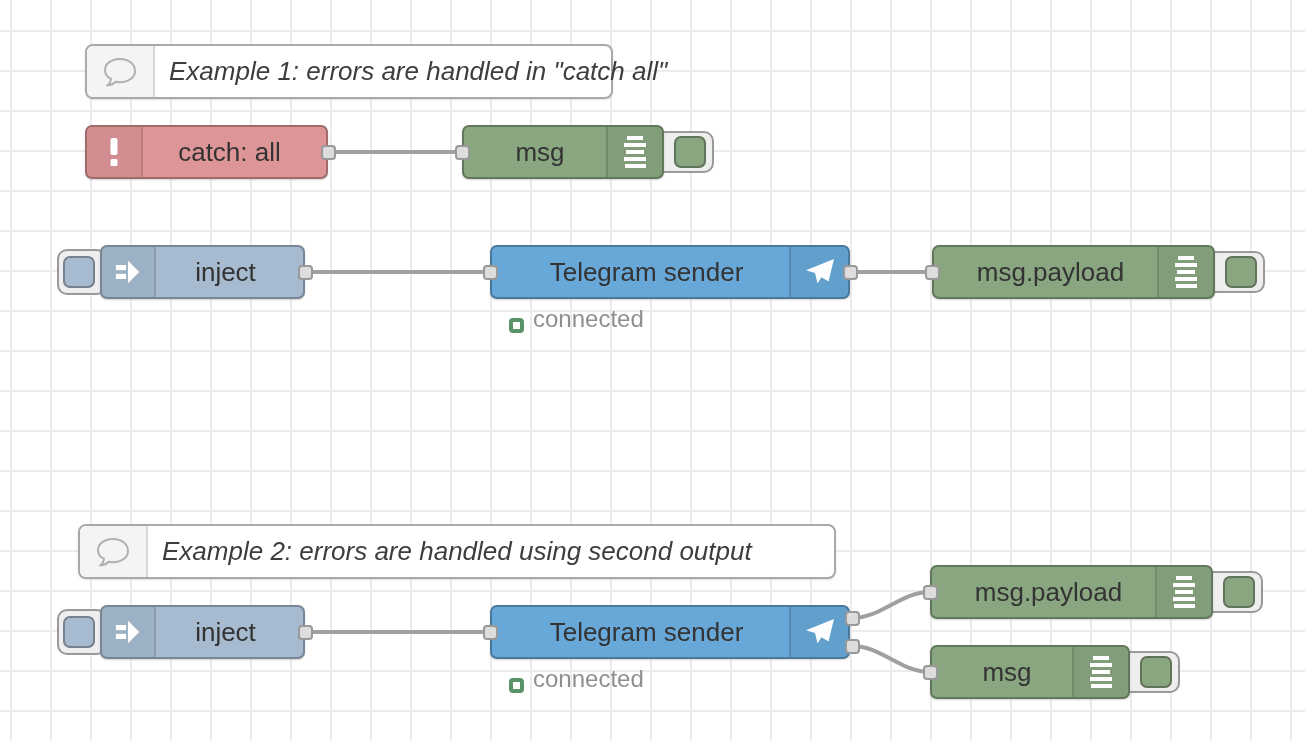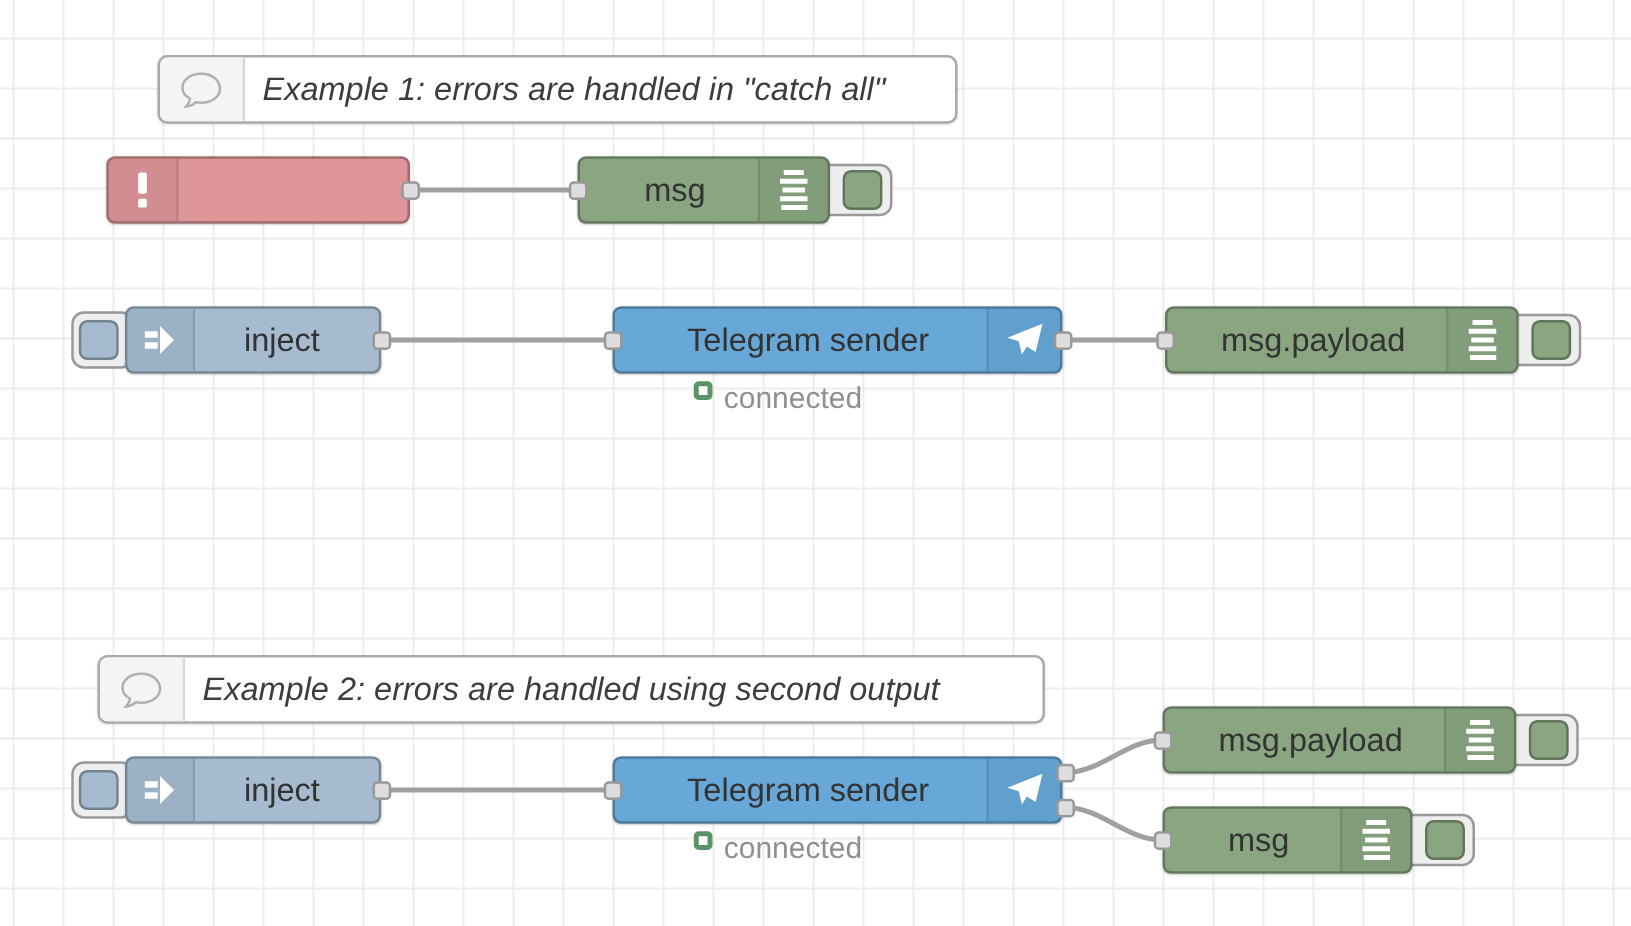--- a/index.html
+++ b/index.html
@@ -49,55 +49,56 @@
   .comment{
     position:absolute;height:55px;background:#fff;border:2px solid #a9a9a9;border-radius:8px;
     box-sizing:border-box;z-index:3;box-shadow:0 1px 2px rgba(0,0,0,0.12);
   }
   .comment-icon-region{position:absolute;left:0;top:0;bottom:0;width:66px;background:#f4f4f4;
     border-right:2px solid #d7d7d7;border-radius:6px 0 0 6px;
     display:flex;align-items:center;justify-content:center;}
   .comment-label{position:absolute;left:68px;right:10px;top:0;height:100%;display:flex;
     align-items:center;padding-left:14px;font-style:italic;font-size:26px;color:#3d3d3d;white-space:nowrap;}
 
-  .status{position:absolute;display:flex;align-items:flex-start;z-index:3;margin-left:46px;}
+  .status{position:absolute;display:flex;align-items:flex-end;z-index:3;}
   .status-dot{width:15px;height:15px;border:4px solid var(--status-ok);border-radius:4px;
     background:#fff;box-sizing:border-box;margin-right:9px;}
   .status-text{font-size:24px;color:#8f8f8f;white-space:nowrap;}
 </style>
 </head>
 <body>
 
 <div id="canvas">
 
   <svg class="wire-layer" width="1305" height="741">
     <path class="wire" d="M328 152 H462"></path>
     <path class="wire" d="M305 272 H490"></path>
     <path class="wire" d="M850 272 H932"></path>
     <path class="wire" d="M305 632 H490"></path>
     <path class="wire" d="M852 618 C882 618 900 592 930 592"></path>
     <path class="wire" d="M852 646 C882 646 900 672 930 672"></path>
   </svg>
 
-  <div class="comment" style="left:85px;top:44px;width:640px;margin-left:41px;">
+  <div class="comment" style="left:85px;top:44px;width:528px;">
     <div class="comment-icon-region">
       <svg width="36" height="32" viewBox="0 0 36 32">
         <path d="M18 3 C9.5 3 3 7.8 3 14 C3 17.8 5.3 21 9 22.8 C8.8 25 7.7 27.2 5.8 29.2 C9.2 29 12 27.6 13.8 25.7 C15.1 26 16.5 26.2 18 26.2 C26.5 26.2 33 21.4 33 15.2 C33 7.8 26.5 3 18 3 Z" fill="none" stroke="#b0b0b0" stroke-width="2"></path>
       </svg>
     </div>
     <div class="comment-label">Example 1: errors are handled in "catch all"</div>
   </div>
 
   <div class="node catch" style="left:85px;top:125px;width:243px;">
     <div class="icon-region left">
       <svg width="30" height="32" viewBox="0 0 30 32">
         <rect x="11.5" y="2" width="7" height="17" rx="2" fill="#fff"></rect>
         <rect x="11.5" y="23" width="7" height="7" rx="1.5" fill="#fff"></rect>
       </svg>
     </div>
+    <div class="node-label after-left-icon">catch: all</div>
   </div>
 
   <div class="button-shell small" style="left:648px;top:131px;width:66px;">
     <div class="button-inner debug-color"></div>
   </div>
   <div class="node debug" style="left:462px;top:125px;width:202px;">
     <div class="icon-region right">
       <svg width="26" height="34" viewBox="0 0 26 34">
         <rect x="5" y="1" width="16" height="4" fill="#fff"></rect>
         <rect x="2" y="8" width="22" height="4" fill="#fff"></rect>

